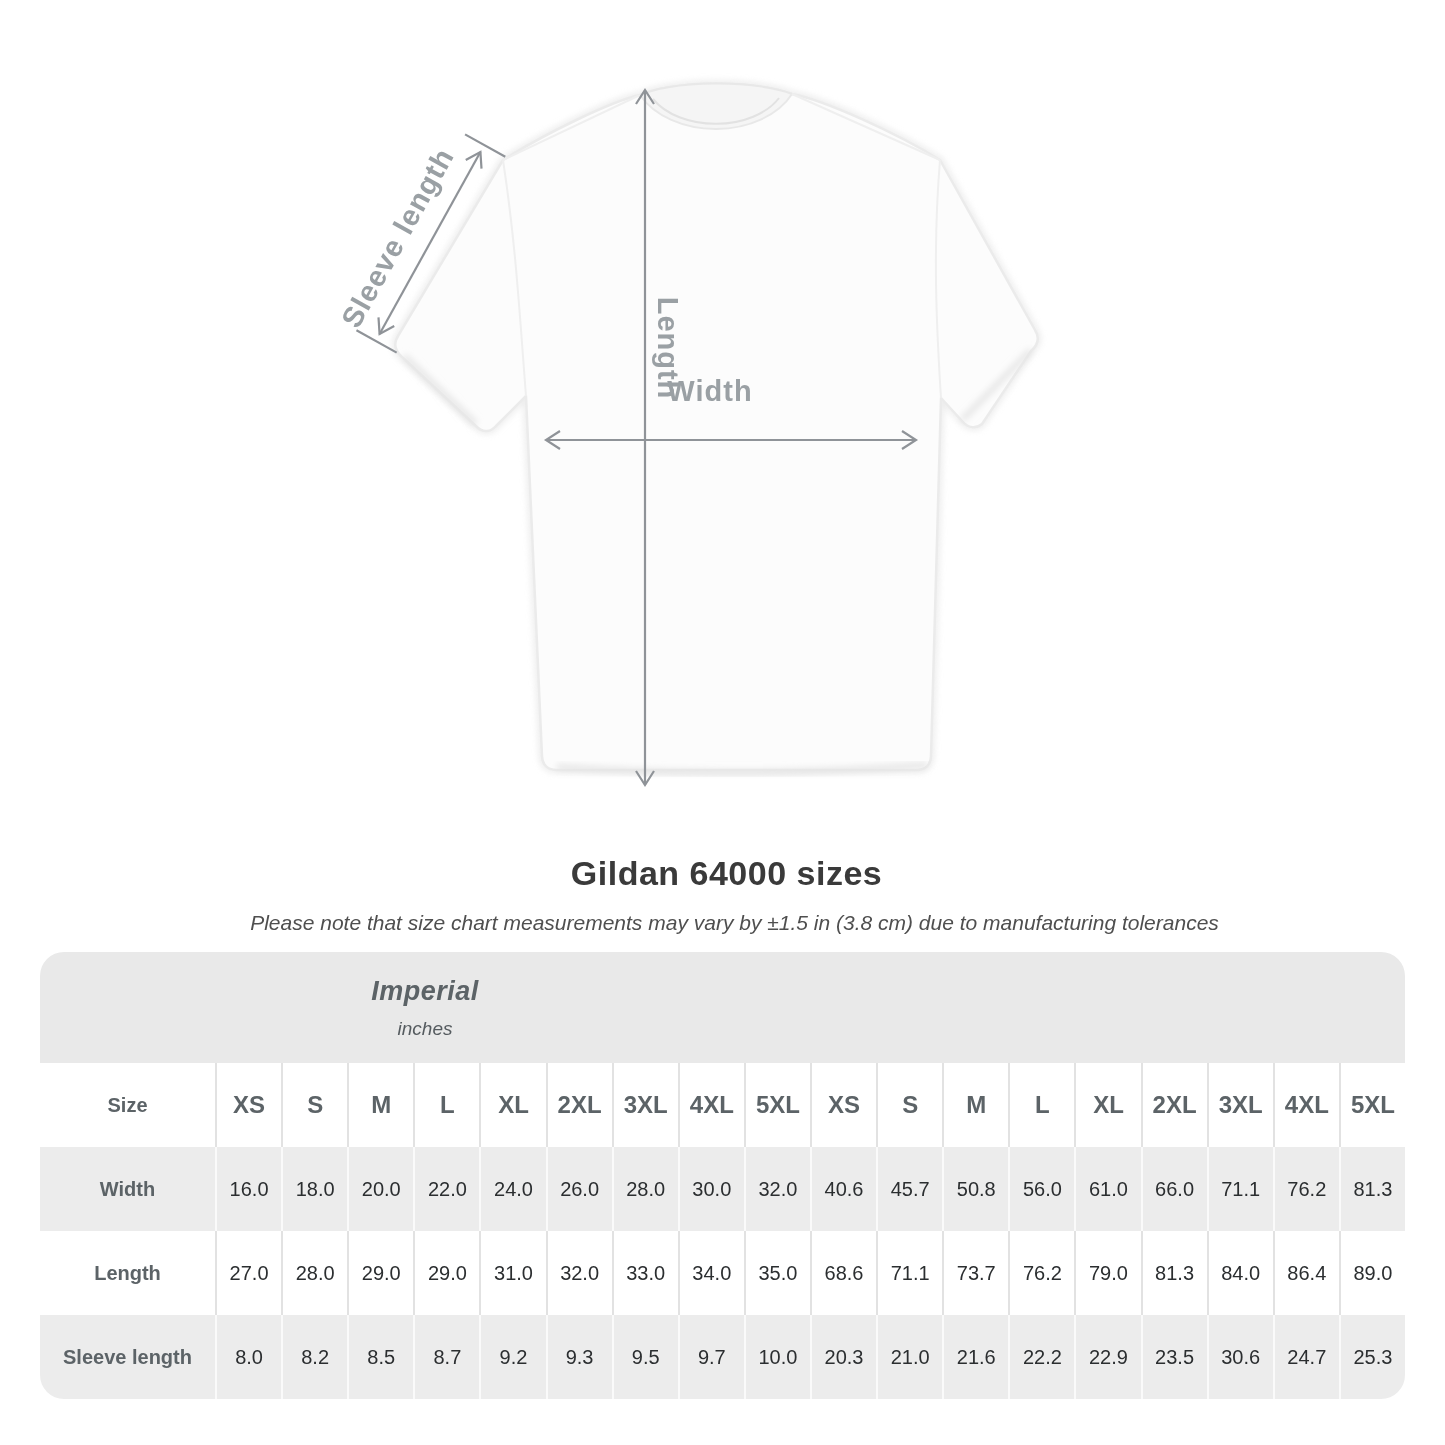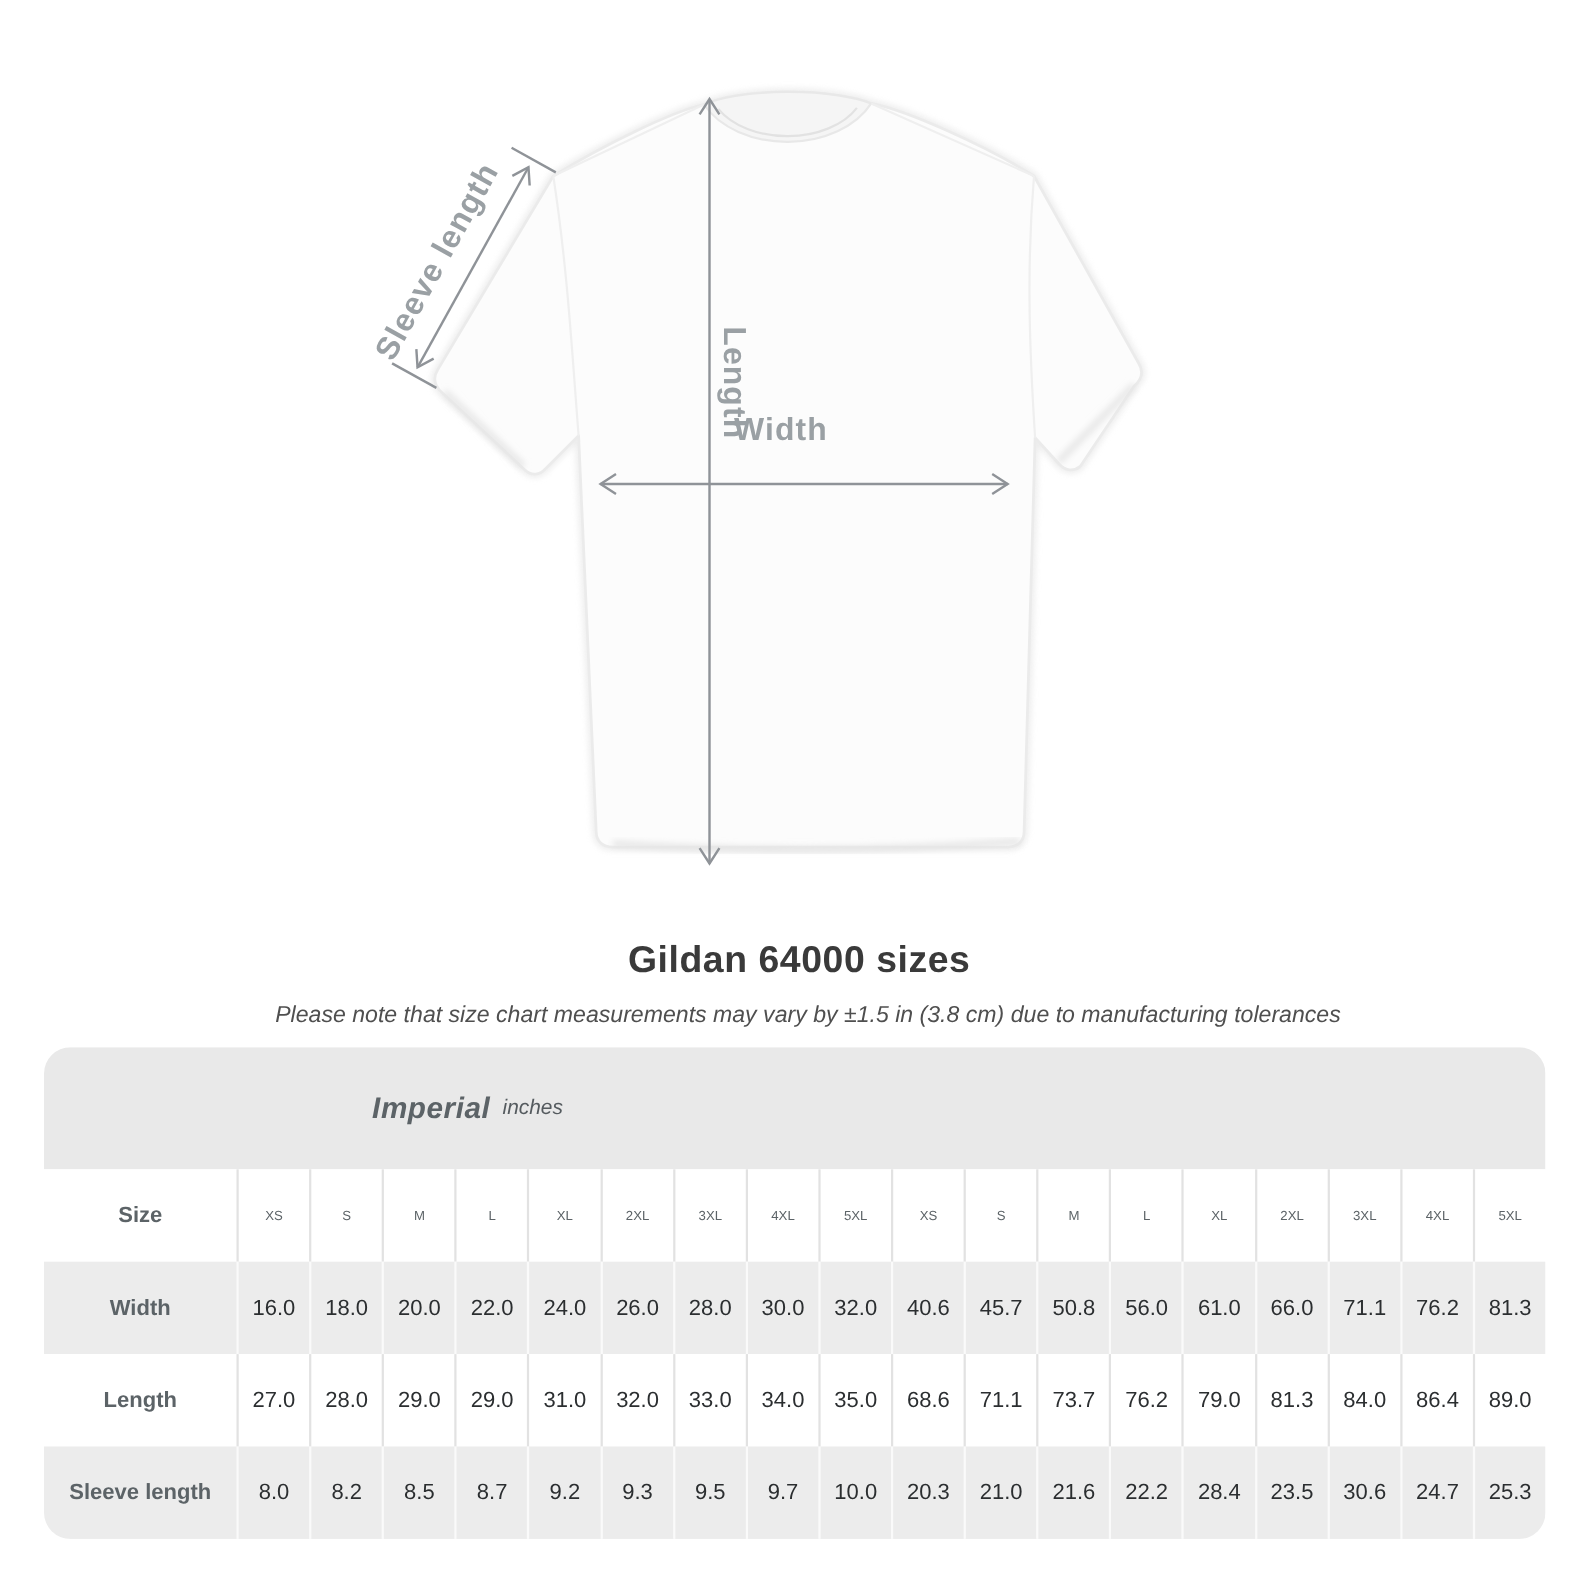--- a/index.html
+++ b/index.html
@@ -26,32 +26,32 @@
   .subtitle{
     position:absolute;left:0;top:899px;width:1445px;text-align:center;
     font-size:21px;font-style:italic;color:#4f4f4f;margin:12px;
   }
   
   .chart{
     position:absolute;left:40px;top:952px;width:1365px;
     border-radius:24px;overflow:hidden;background:#ffffff;
   }
   .band{height:111px;background:#e9e9e9;display:flex;}
-  .band-half{display:flex;justify-content:center;align-items:center;gap:11px;}
+  .band-half{display:flex;flex-direction:column;justify-content:center;align-items:center;gap:11px;}
   .band-half.left{width:770px;}
   .band-half.right{width:595px;}
   .g-label{font-size:27px;font-weight:bold;font-style:italic;color:#5c6367;letter-spacing:.5px;}
   .g-unit{font-size:19px;font-style:italic;color:#555b5f;}
   .trow{display:flex;height:84px;background:#ffffff;}
   .trow.stripe{background:#ececec;}
   .cell{display:flex;align-items:center;justify-content:center;}
   .label-cell{width:175px;font-weight:bold;font-size:20px;color:#5c6367;}
   .data-cell{flex:1;font-size:20px;color:#2b2e30;border-left:2px solid #e2e2e2;}
   .trow.stripe .data-cell{border-left-color:#fafafa;}
-  .size-row .data-cell{font-weight:normal;font-size:12px;color:#5c6367;}
+  .size-row .data-cell{font-weight:bold;font-size:24px;color:#5c6367;}
 </style>
 </head>
 <body>
 
 <div class="diagram">
   <svg width="1445" height="830" viewBox="0 0 1445 830">
     <defs>
       <filter id="soft" x="-50%" y="-50%" width="200%" height="200%">
         <feGaussianBlur stdDeviation="3"></feGaussianBlur>
       </filter>
@@ -181,20 +181,20 @@
         <div class="cell data-cell">8.7</div>
         <div class="cell data-cell">9.2</div>
         <div class="cell data-cell">9.3</div>
         <div class="cell data-cell">9.5</div>
         <div class="cell data-cell">9.7</div>
         <div class="cell data-cell">10.0</div>
         <div class="cell data-cell">20.3</div>
         <div class="cell data-cell">21.0</div>
         <div class="cell data-cell">21.6</div>
         <div class="cell data-cell">22.2</div>
-        <div class="cell data-cell">28.4</div>
+        <div class="cell data-cell">22.9</div>
         <div class="cell data-cell">23.5</div>
         <div class="cell data-cell">30.6</div>
         <div class="cell data-cell">24.7</div>
         <div class="cell data-cell">25.3</div>
       </div>
     </div>
 </div>
 
 </body></html>

